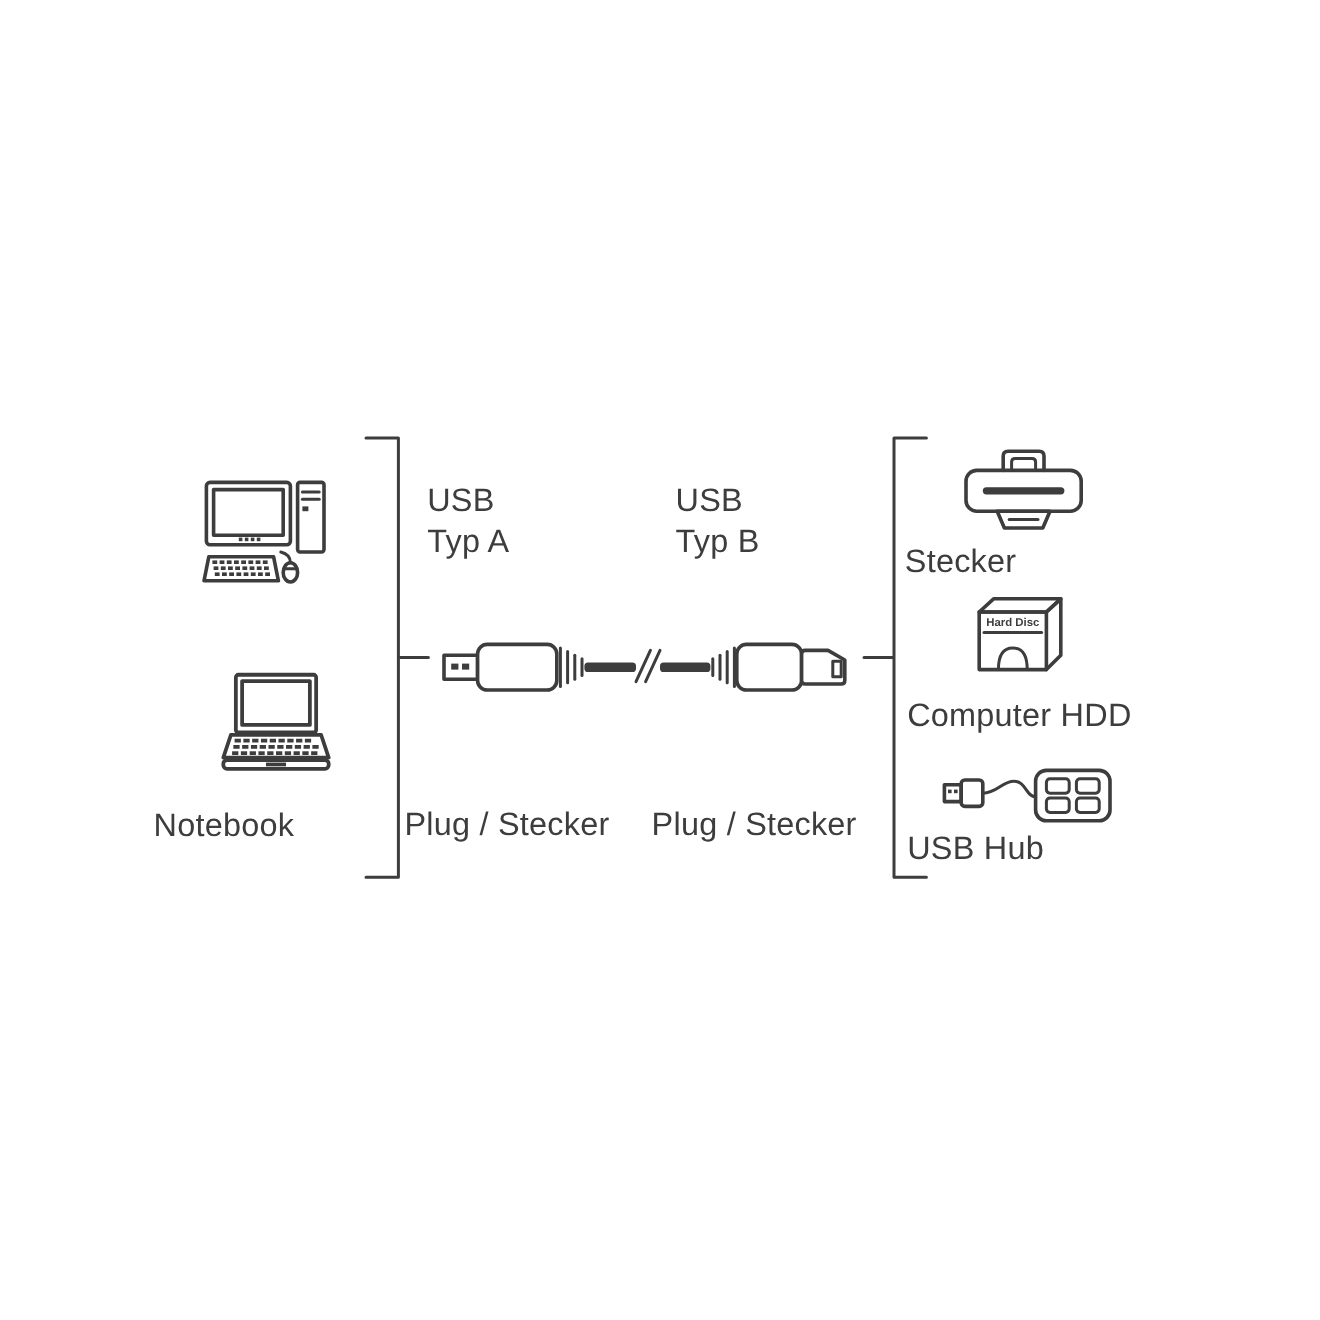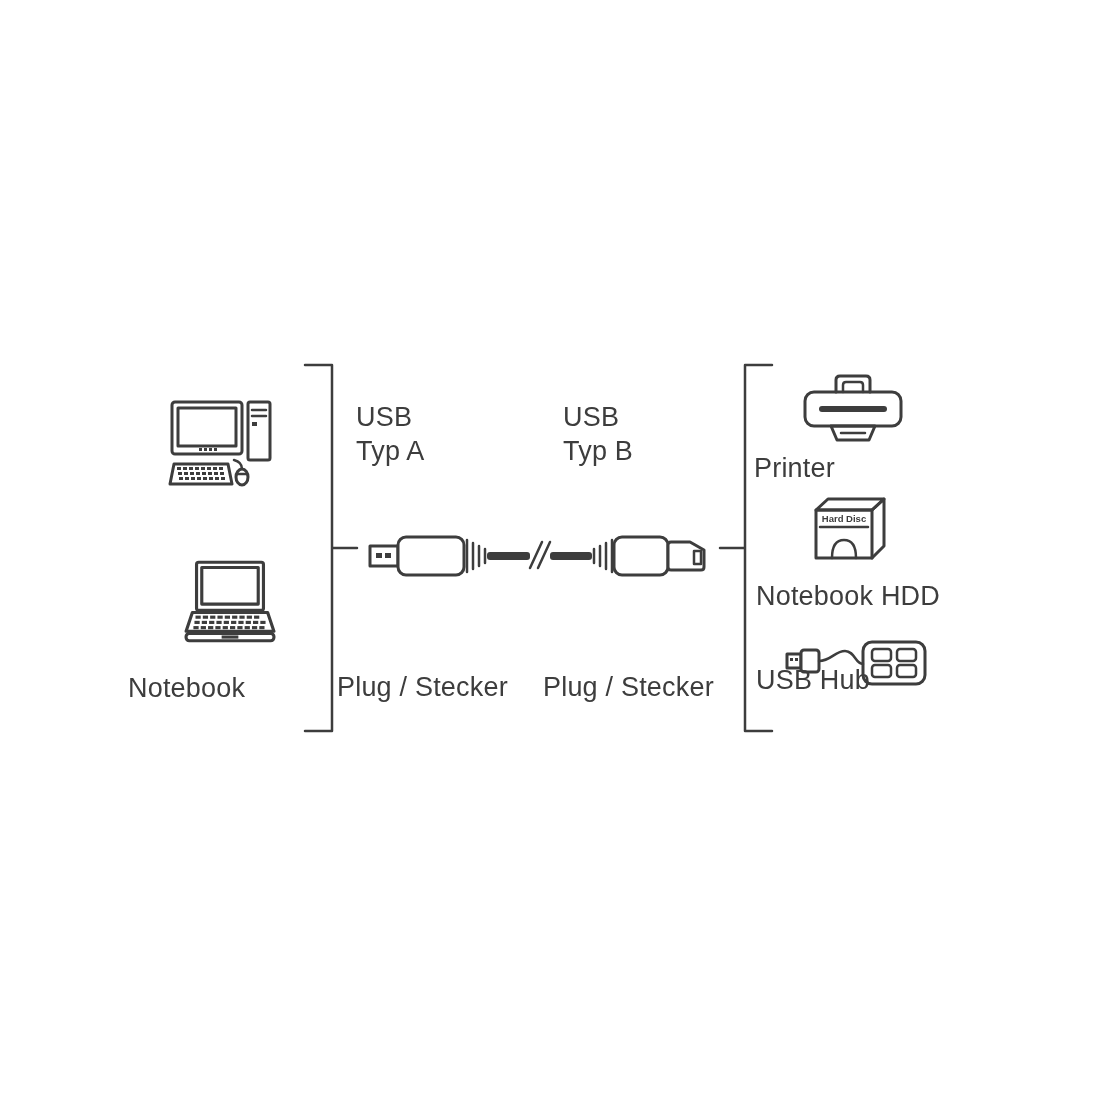--- a/index.html
+++ b/index.html
@@ -182,45 +182,45 @@
     </g>
     <g>
       <rect class="ln" x="2" y="22" width="96" height="34" rx="9"></rect>
       <rect class="fl" x="16" y="36" width="68" height="6" rx="3"></rect>
     </g>
     <g>
       <path class="ln" d="M28 56 L72 56 L66 70 H34 Z"></path>
       <line class="ln-thin" x1="38" y1="63" x2="62" y2="63"></line>
     </g>
   </svg>
-  <div class="abs label" style="left:754px; top:451px; width:200px;">Printer</div>
+  <div class="abs label" style="left:754px; top:451px; width:200px;">Stecker</div>
 
   <svg class="abs" style="left:812px; top:496px;" width="86" height="70" viewBox="0 0 86 70">
     <g>
       <rect class="ln" x="4" y="14" width="56" height="48"></rect>
       <path class="ln" d="M4 14 L16 3 H72 L60 14 Z"></path>
       <path class="ln" d="M60 14 L72 3 V50 L60 62"></path>
       <line class="ln-thin" x1="8" y1="31" x2="56" y2="31"></line>
       <path class="ln-thin" d="M20 62 Q20 44 32 44 Q44 44 44 62"></path>
     </g>
     <text x="32" y="26" text-anchor="middle" font-size="9.5" font-weight="bold" fill="currentColor">Hard Disc</text>
   </svg>
-  <div class="abs label" style="left:756px; top:579px; width:200px;">Notebook HDD</div>
+  <div class="abs label" style="left:756px; top:579px; width:200px;">Computer HDD</div>
 
   <svg class="abs" style="left:785px; top:638px;" width="142" height="50" viewBox="0 0 142 50">
     <g>
       <rect class="wh" x="2" y="16" width="14" height="14"></rect>
       <rect class="fl" x="5" y="20" width="3" height="3"></rect>
       <rect class="fl" x="10" y="20" width="3" height="3"></rect>
       <rect class="wh" x="16" y="12" width="18" height="22" rx="3"></rect>
     </g>
     <path class="ln-thin" d="M34 23 C46 23 50 13 60 13 C70 13 70 26 78 26"></path>
     <g>
       <rect class="ln" x="78" y="4" width="62" height="42" rx="9"></rect>
       <rect class="ln-thin" x="87" y="11" width="19" height="12" rx="3"></rect>
       <rect class="ln-thin" x="112" y="11" width="19" height="12" rx="3"></rect>
       <rect class="ln-thin" x="87" y="27" width="19" height="12" rx="3"></rect>
       <rect class="ln-thin" x="112" y="27" width="19" height="12" rx="3"></rect>
     </g>
   </svg>
-  <div class="abs label" style="left:756px; top:663px; width:200px;">USB Hub</div>
+  <div class="abs label" style="left:756px; top:690px; width:200px;">USB Hub</div>
 
 </div>
 
 </body></html>

